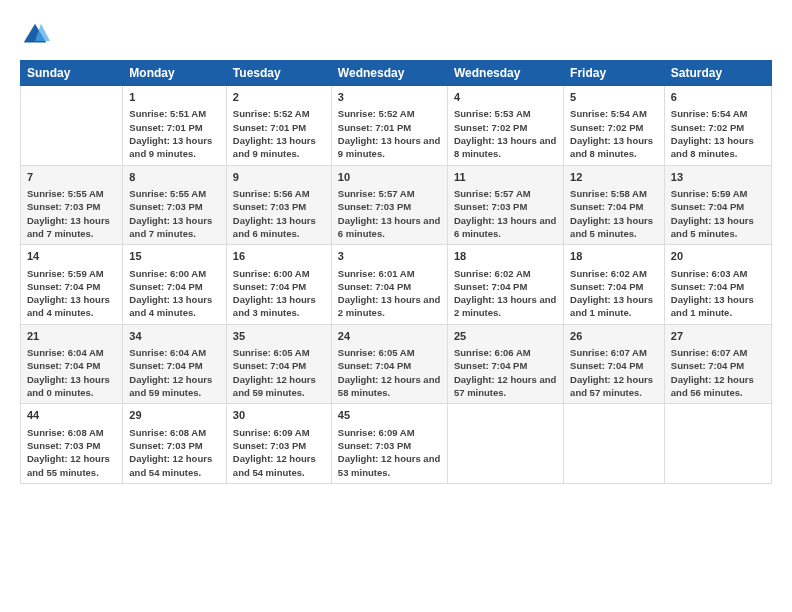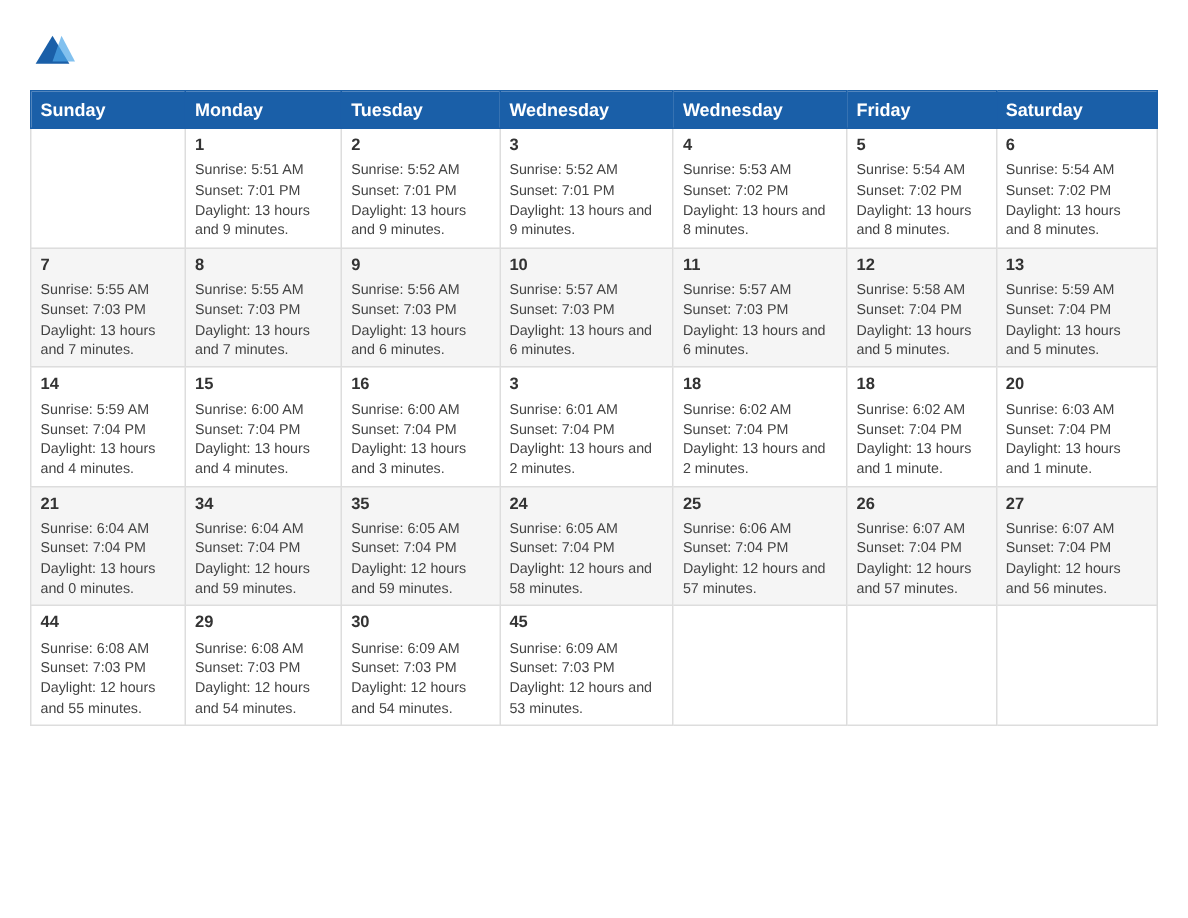--- a/index.html
+++ b/index.html
@@ -77,20 +77,21 @@
       font-size: 11px;
       font-weight: bold;
       color: #333;
       display: block;
       margin-bottom: 2px;
     }
     .cell-content {
       font-size: 9.5px;
       line-height: 1.4;
       color: #444;
+      font-weight: bold;
     }
     .empty-cell {
       background: #fff;
     }
   </style>
 </head>
 <body>
 
 <div class="page">
   <div class="header">

